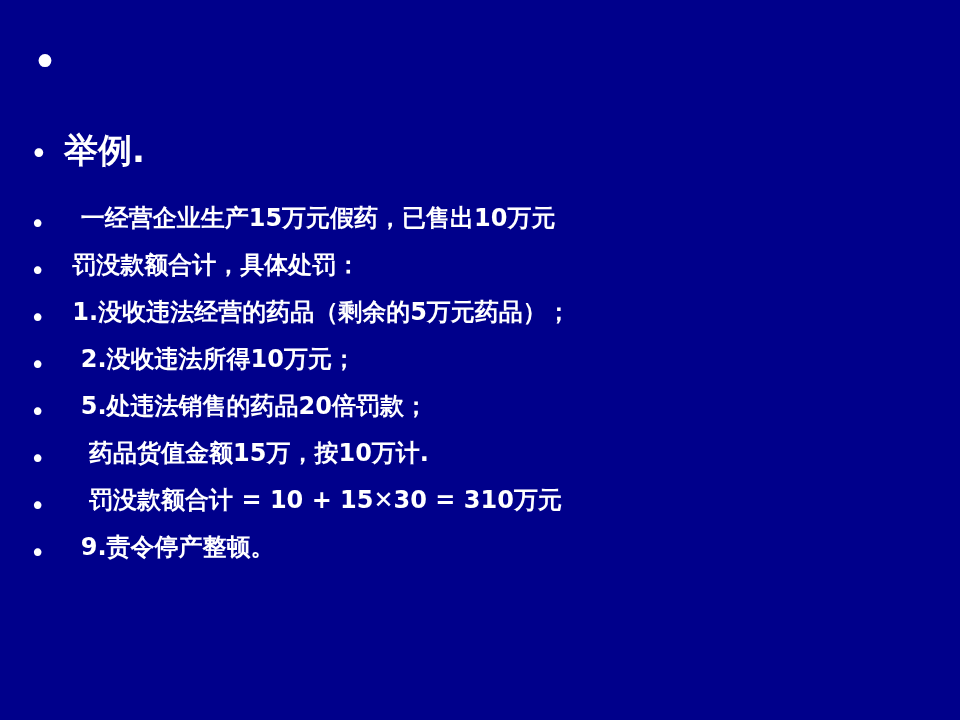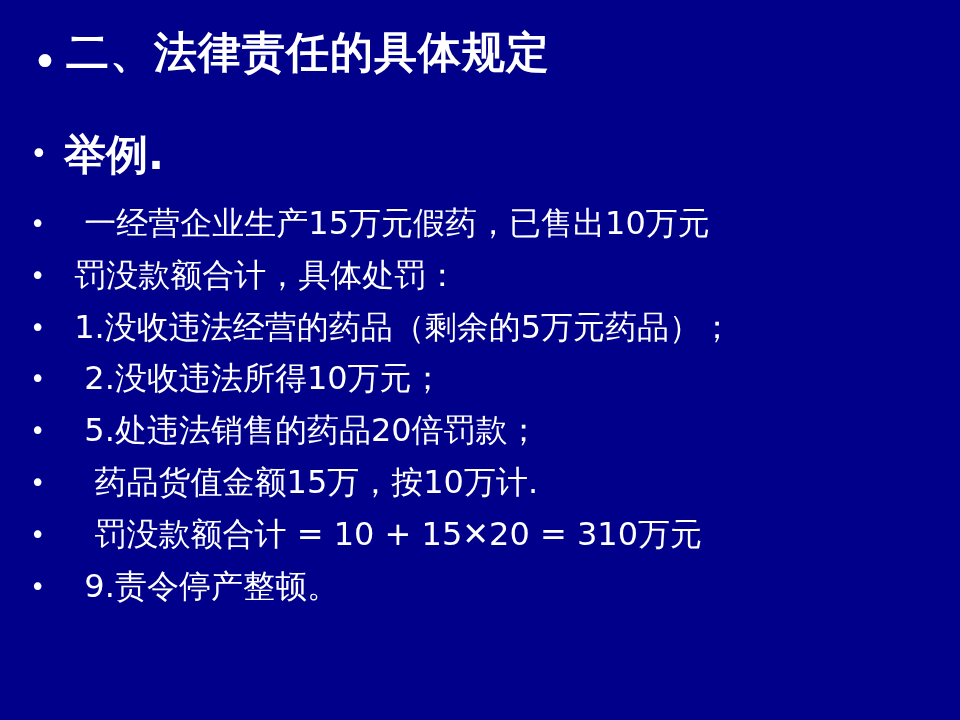--- a/index.html
+++ b/index.html
@@ -61,54 +61,53 @@
     left: 30px;
     top: 130px;
     width: 900px;
   }
   .sub-row .bullet-dot {
     font-size: 30px;
     width: 34px;
     margin-top: 9px;
   }
   .sub-row .bullet-text {
-    font-size: 42px;
+    font-size: 34px;
     font-weight: bold;
     line-height: 1.2;
   }
 
   
   .body-list {
     position: absolute;
     left: 30px;
     top: 205px;
     width: 910px;
   }
   .body-row {
     margin-bottom: 15px;
   }
   .body-row .bullet-dot {
     font-size: 26px;
     width: 34px;
     margin-top: 6px;
   }
   .body-row .bullet-text {
-    font-size: 32px;
-    font-weight: normal;
+    font-size: 24px;
+    font-weight: bold;
     line-height: 1.15;
   }
 </style>
 </head>
 <body>
 
 <div class="slide">
 
   <div class="bullet-row title-row">
     <span class="bullet-dot">•</span>
-    <span class="bullet-text">二、法律责任的具体规定</span>
   </div>
 
   <div class="bullet-row sub-row">
     <span class="bullet-dot">•</span>
     <span class="bullet-text">举例.</span>
   </div>
 
   <div class="body-list">
     <div class="bullet-row body-row">
       <span class="bullet-dot">•</span>
@@ -129,21 +128,21 @@
     <div class="bullet-row body-row">
       <span class="bullet-dot">•</span>
       <span class="bullet-text">  5.处违法销售的药品20倍罚款；</span>
     </div>
     <div class="bullet-row body-row">
       <span class="bullet-dot">•</span>
       <span class="bullet-text">   药品货值金额15万，按10万计.</span>
     </div>
     <div class="bullet-row body-row">
       <span class="bullet-dot">•</span>
-      <span class="bullet-text">   罚没款额合计 = 10 + 15✕20 = 310万元</span>
+      <span class="bullet-text">   罚没款额合计 = 10 + 15✕30 = 310万元</span>
     </div>
     <div class="bullet-row body-row">
       <span class="bullet-dot">•</span>
       <span class="bullet-text">  9.责令停产整顿。</span>
     </div>
   </div>
 
 </div>
 
 </body></html>

